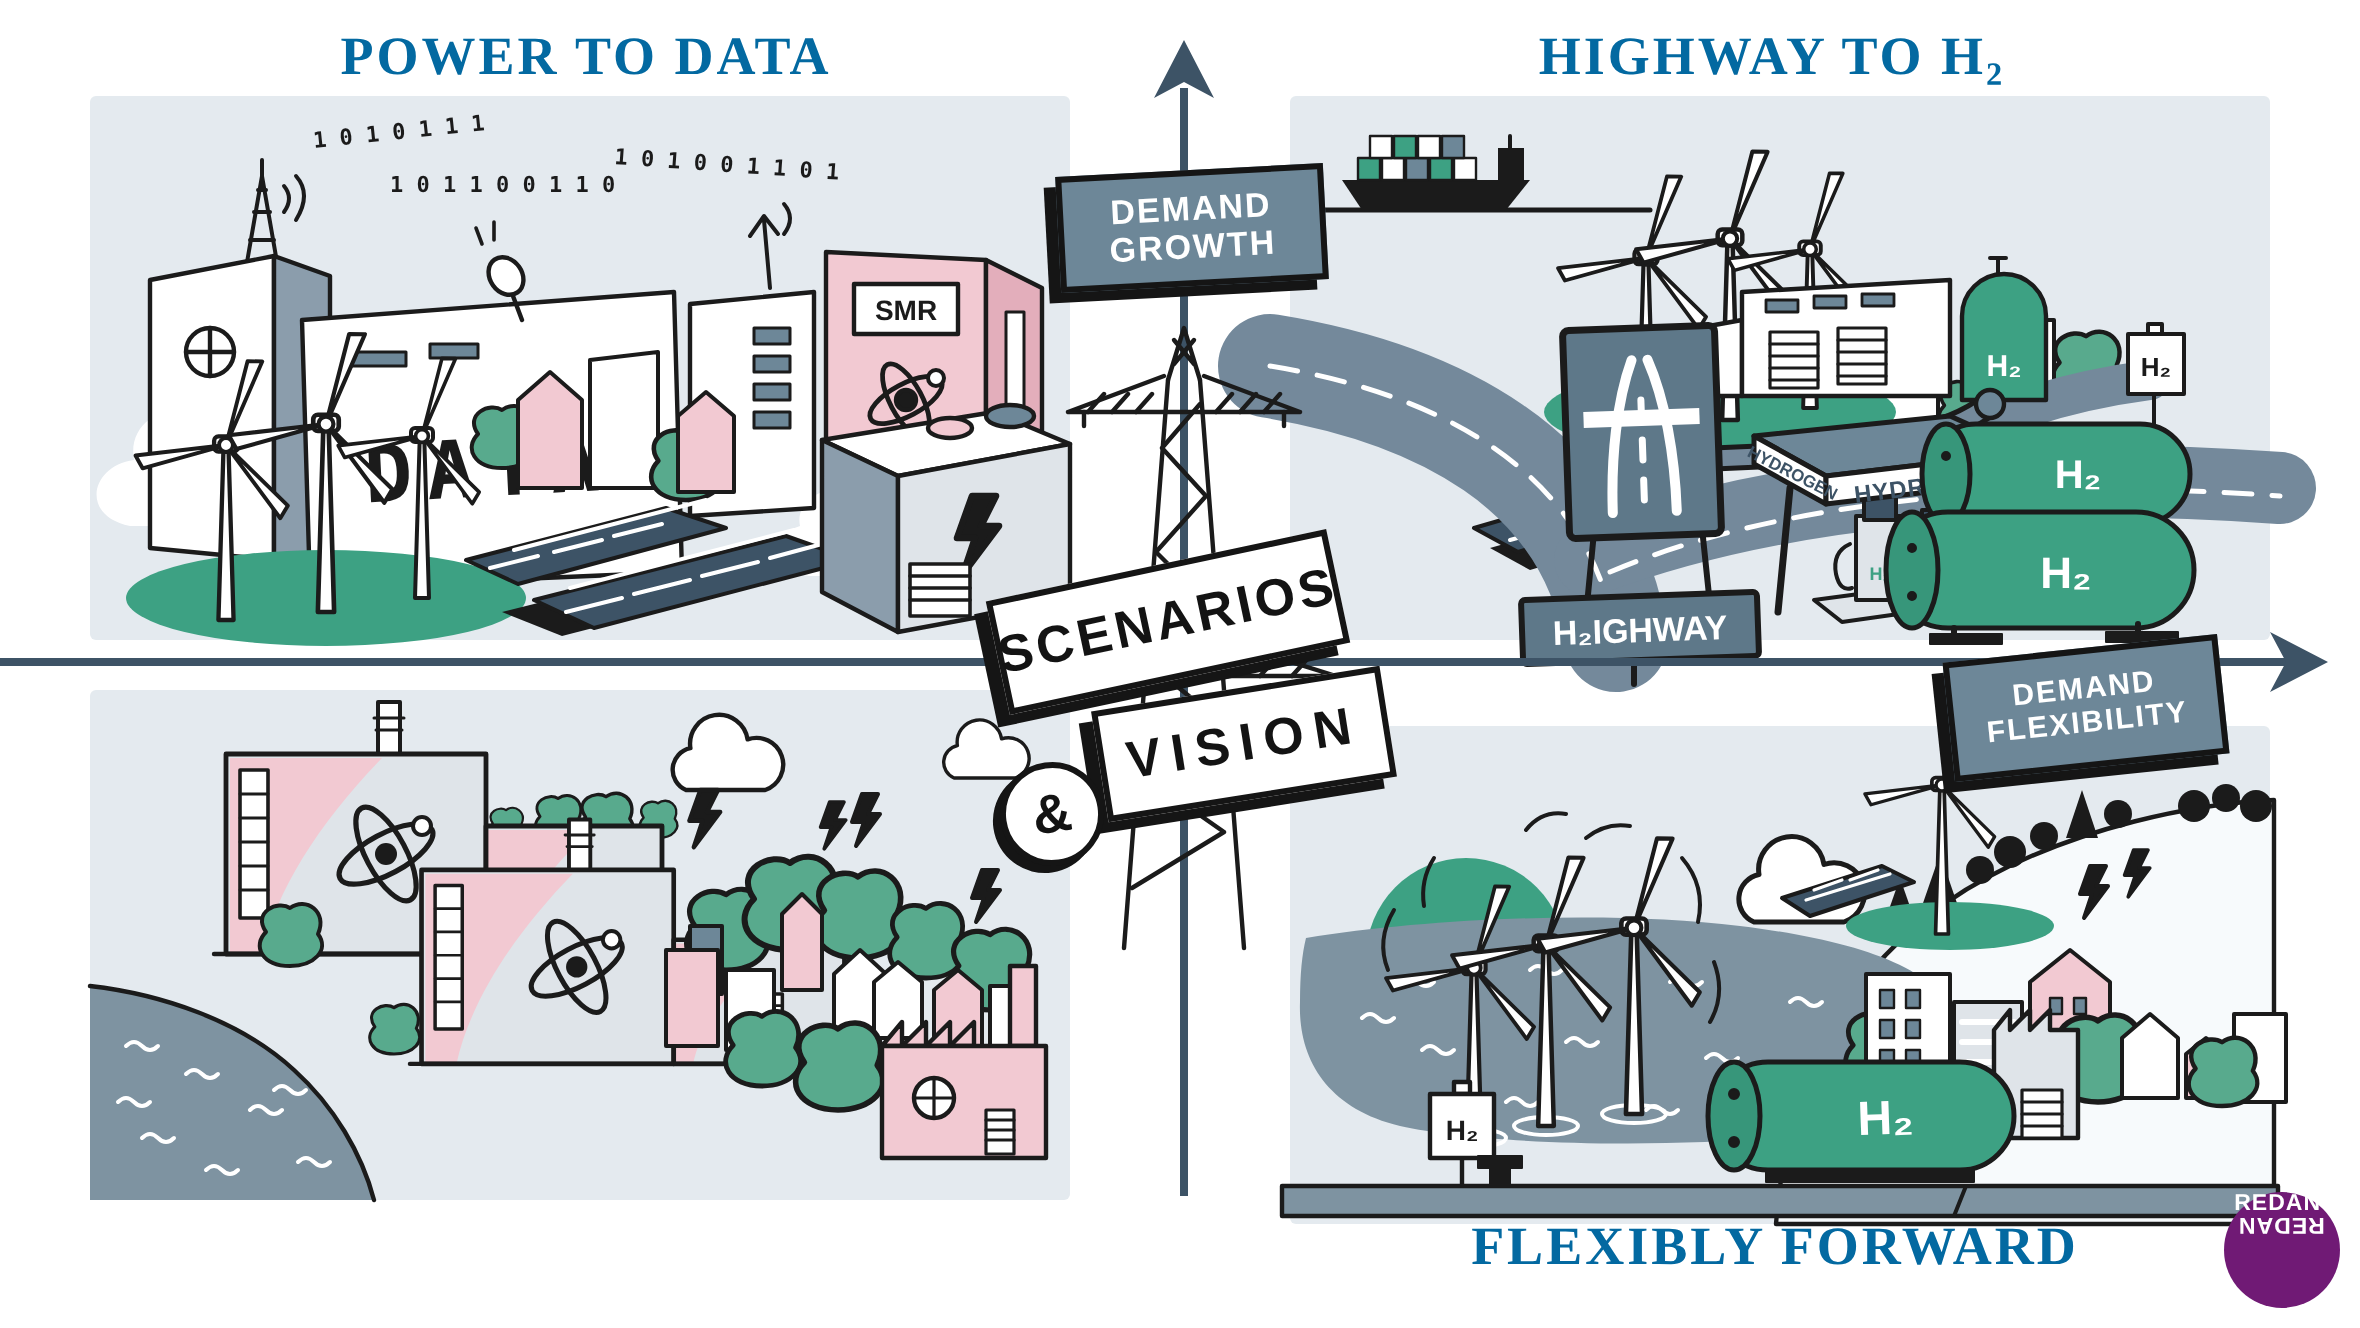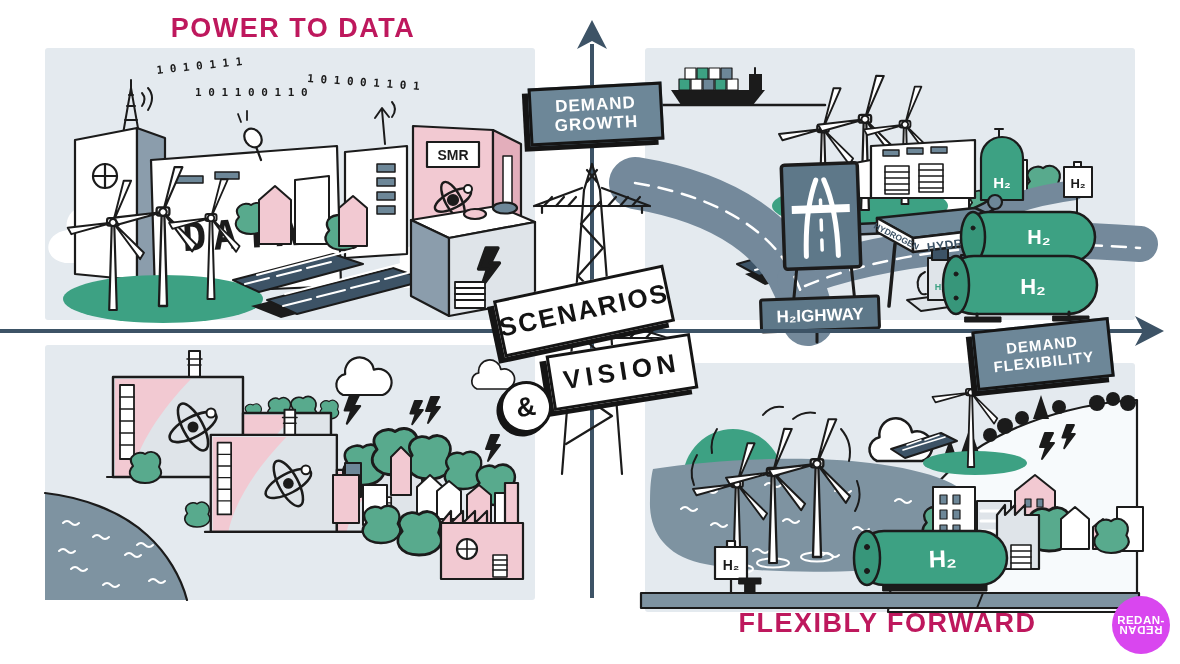--- a/index.html
+++ b/index.html
@@ -11,36 +11,36 @@
   #axes-svg{position:absolute;left:0;top:0;pointer-events:none;}
   
   .f-white{fill:#fff}.f-ink{fill:var(--c-ink)}.f-green{fill:var(--c-green)}.f-pink{fill:var(--c-pink)}.f-pinksh{fill:var(--c-pink-shade)}
   .f-slate{fill:var(--c-slate-sign)}.f-board{fill:var(--c-sign-board)}.f-dark{fill:var(--c-slate-dark)}
   .f-water{fill:var(--c-water)}.f-ltgray{fill:var(--c-building-gray)}
   .f-midgray{fill:var(--c-building-shadow)}.f-tanksh{fill:var(--c-tank-shade)}
   .s-ink{stroke:var(--c-ink)}.n{fill:none}
   .hand{font-family:"Liberation Sans","DejaVu Sans",sans-serif;font-weight:700;}
   .lcd{font-family:"DejaVu Sans Mono",monospace;font-weight:700;letter-spacing:7px;}
   .bin{font-family:"DejaVu Sans Mono",monospace;font-weight:700;}
-  .q-title{position:absolute;font-weight:700;font-size:27px;letter-spacing:1.5px;color:#be185d;
-           text-align:center;white-space:nowrap;}
+  .q-title{position:absolute;font-weight:700;font-size:27px;letter-spacing:1.5px;color:#0369a1;
+           text-align:center;white-space:nowrap;font-family:Liberation Serif, serif;}
   .sign{position:absolute;display:flex;flex-direction:column;align-items:center;justify-content:center;
         border:3px solid #151515;font-weight:700;text-align:center;line-height:1.12;}
   .sign.slate{background:var(--c-slate-sign);color:#fff;box-shadow:-6px 5px 0 #151515;letter-spacing:1px;}
   .sign.white{background:#fff;color:#131313;box-shadow:-7px 5px 0 #151515;}
   #sign-growth{left:529px;top:85px;width:128px;height:52px;transform:rotate(-3deg);font-size:17px;}
   #sign-flex{left:974px;top:324px;width:132px;height:54px;transform:rotate(-6deg);font-size:15px;}
   #sign-scenarios{left:497px;top:282px;width:168px;height:52px;transform:rotate(-12deg);font-size:26px;letter-spacing:2px;}
   #sign-vision{left:549px;top:344px;width:140px;height:50px;transform:rotate(-9deg);font-size:26px;letter-spacing:5px;}
   #amp-circle{position:absolute;left:500px;top:381px;width:46px;height:46px;border-radius:50%;
         background:#fff;border:3px solid #151515;box-shadow:-4px 3px 0 #151515;display:flex;
         align-items:center;justify-content:center;font-size:27px;font-weight:700;color:#131313;
         transform:rotate(-8deg);}
-  #logo{position:absolute;left:1112px;top:596px;width:58px;height:58px;border-radius:50%;background:#d946ef;
-        color:#fff;display:flex;flex-direction:column;align-items:center;justify-content:center;
+  #logo{position:absolute;left:1112px;top:596px;width:58px;height:58px;border-radius:50%;background:#701a75;
+        color:#fff;display:flex;flex-direction:column;align-items:center;
         font-size:11.5px;font-weight:700;letter-spacing:.5px;}
   #logo .flip{transform:rotate(180deg);margin-top:-2px;}
 </style>
 </head>
 <body>
 
 <div id="stage">
 
   <svg width="0" height="0" style="position:absolute">
     <defs>
@@ -497,20 +497,21 @@
     <span>SCENARIOS</span>
   </div>
   <div class="sign white" id="sign-vision">
     <span>VISION</span>
   </div>
   <div id="amp-circle">
     <span>&amp;</span>
   </div>
 
   <div class="q-title" style="left:143px;top:13px;width:300px">POWER TO DATA</div>
+  <div class="q-title" style="left:726px;top:13px;width:320px">HIGHWAY TO H₂</div>
   <div class="q-title" style="left:715px;top:608px;width:345px">FLEXIBLY FORWARD</div>
 
   <div id="logo">
     <div class="logo-line">REDAN-</div>
     <div class="logo-line flip">REDAN</div>
   </div>
 
 </div>
 
 </body></html>

